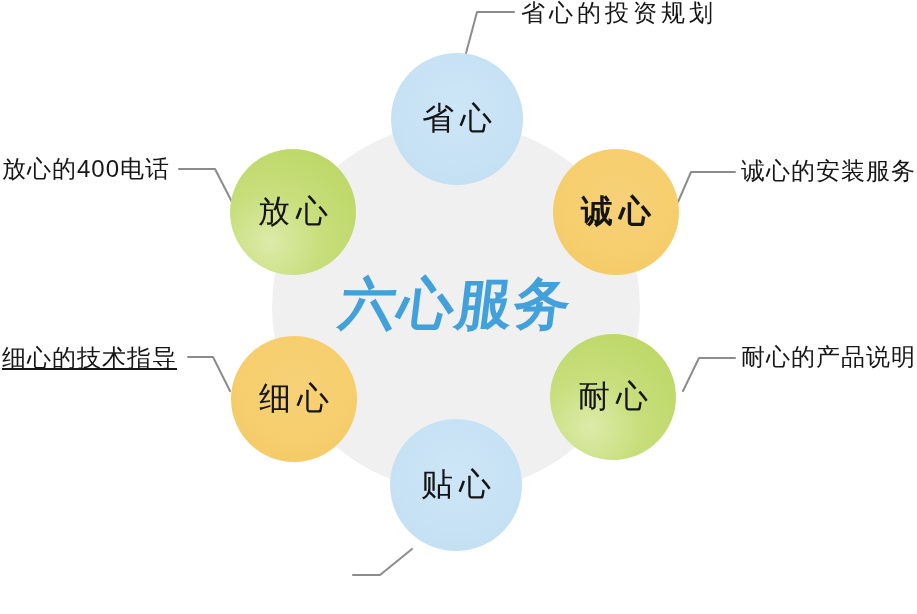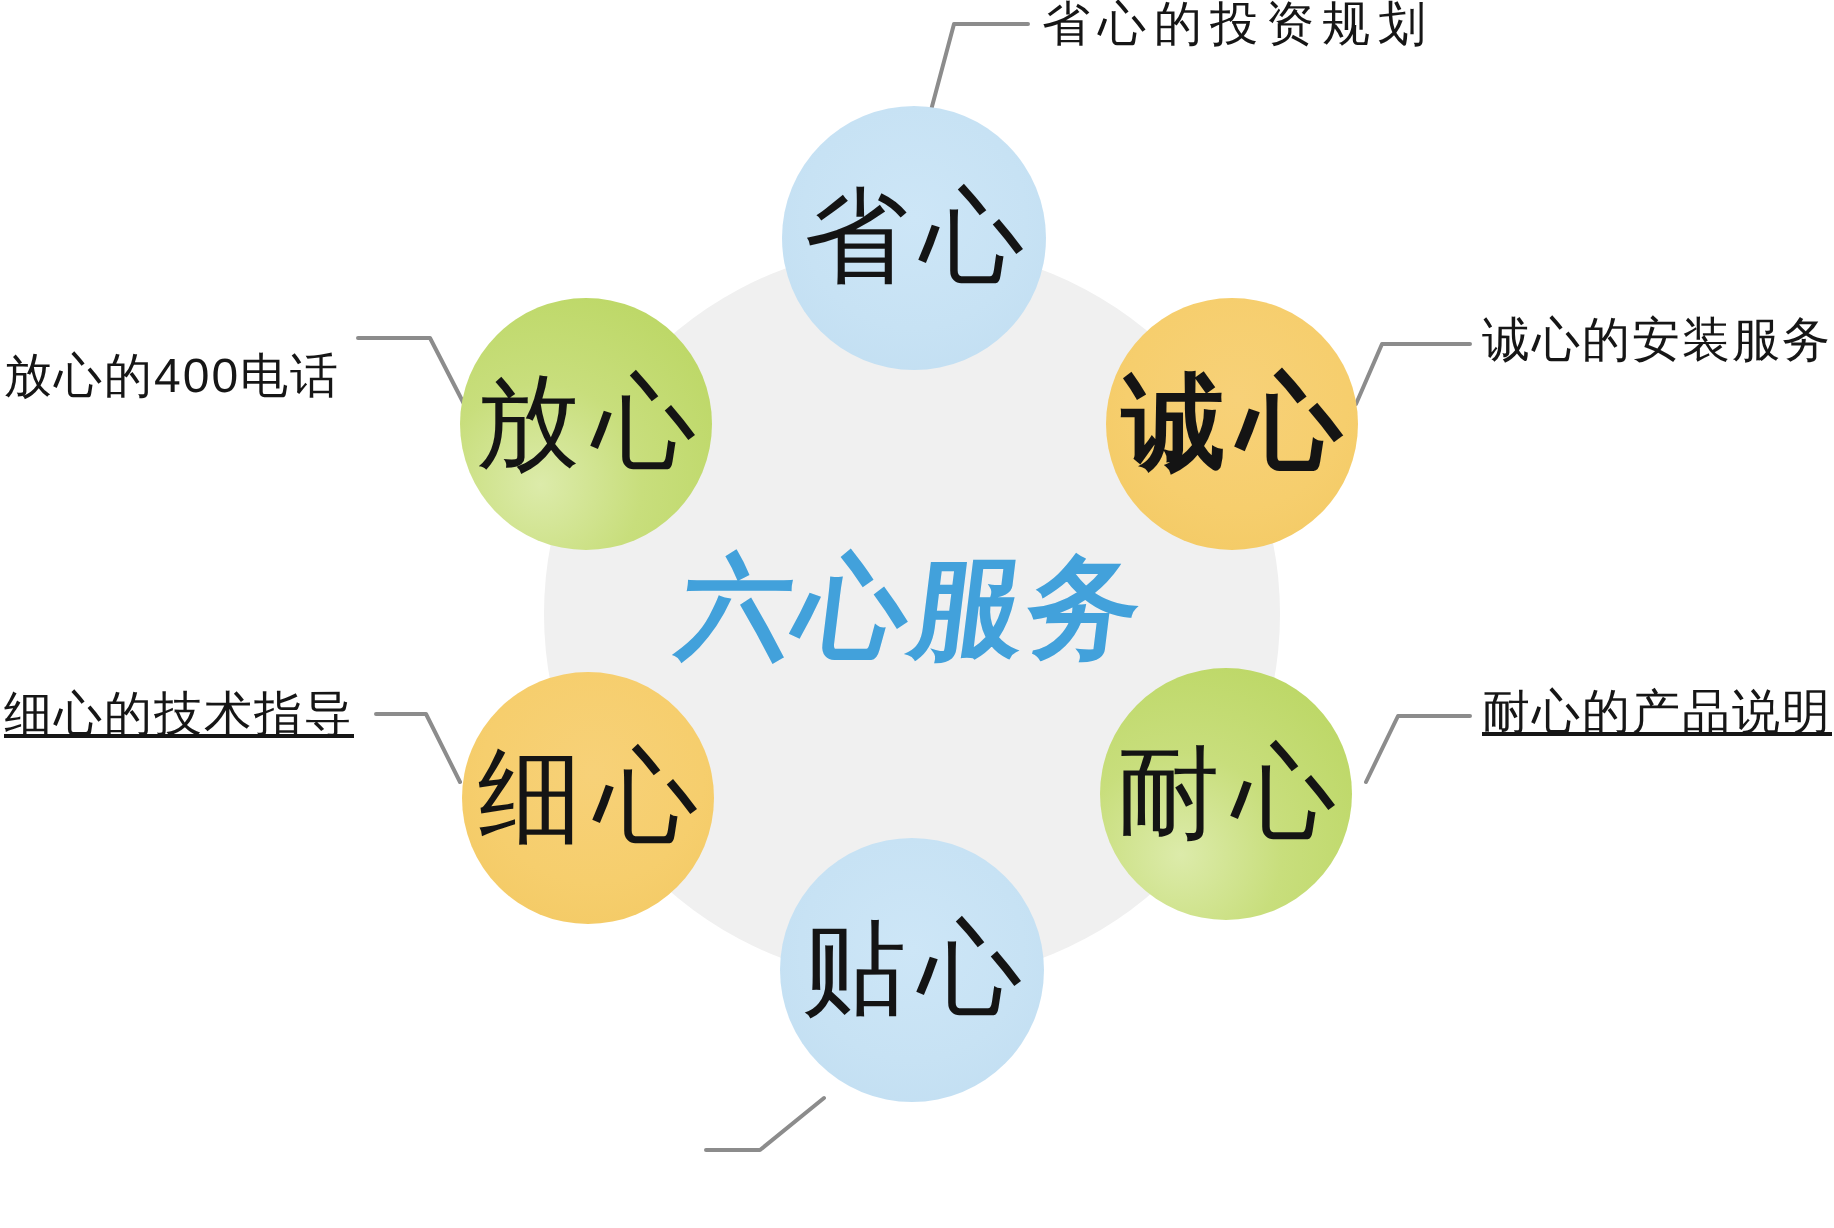--- a/index.html
+++ b/index.html
@@ -15,43 +15,43 @@
     position:absolute;left:272px;top:121px;width:368px;height:368px;
     display:flex;align-items:center;justify-content:center;
     font-size:56px;font-weight:900;color:#42a1db;letter-spacing:2px;
     transform:skewX(-7deg);white-space:nowrap;
   }
   .connector-layer{position:absolute;left:0;top:0;width:917px;height:614px;}
   .connector-layer polyline{fill:none;stroke:#8c8c8c;stroke-width:2;stroke-linejoin:round;stroke-linecap:round;}
   .node{
     position:absolute;border-radius:50%;
     display:flex;align-items:center;justify-content:center;
-    font-size:52px;font-weight:500;color:#141414;
+    font-size:32px;font-weight:500;color:#141414;
     letter-spacing:6px;padding-left:6px;box-sizing:border-box;
     white-space:nowrap;
   }
   .c-blue{background:radial-gradient(circle at 50% 42%, #cde6f7 0%, #c7e2f4 55%, #c0ddf1 100%);}
   .c-orange{background:radial-gradient(circle at 52% 40%, #f7d178 0%, #f6ce6d 55%, #f2c861 100%);}
   .c-green{background:radial-gradient(circle at 32% 74%, #dcebaa 0%, #c8de7c 40%, #bcd765 85%);align-items:center;}
   .node-shengxin{left:391px;top:53px;width:132px;height:132px;}
   .node-chengxin{left:553px;top:149px;width:126px;height:126px;font-weight:bold;}
   .node-fangxin{left:230px;top:149px;width:126px;height:126px;}
   .node-xixin{left:231px;top:336px;width:126px;height:126px;}
   .node-naixin{left:550px;top:334px;width:126px;height:126px;}
   .node-tiexin{left:390px;top:419px;width:132px;height:132px;}
   .annotation{
     position:absolute;font-size:24px;color:#161616;letter-spacing:1px;
     white-space:nowrap;line-height:26px;
   }
   .ann-shengxin{left:521px;top:0px;letter-spacing:4px;}
   .ann-chengxin{left:741px;top:158px;}
-  .ann-naixin{left:741px;top:344px;text-decoration:underline;}
+  .ann-naixin{left:741px;top:344px;}
   .ann-tiexin{left:160px;top:563px;}
   .ann-xixin{left:2px;top:345px;text-decoration:underline;}
-  .ann-fangxin{left:2px;top:156px;margin-top:20px;}
+  .ann-fangxin{left:2px;top:156px;}
 </style>
 </head>
 <body>
 
 <div class="canvas">
 
   <div class="center-circle"></div>
 
   <svg class="connector-layer" viewBox="0 0 917 614" xmlns="http://www.w3.org/2000/svg">
     <polyline points="514,12 477,12 465,57"></polyline>

